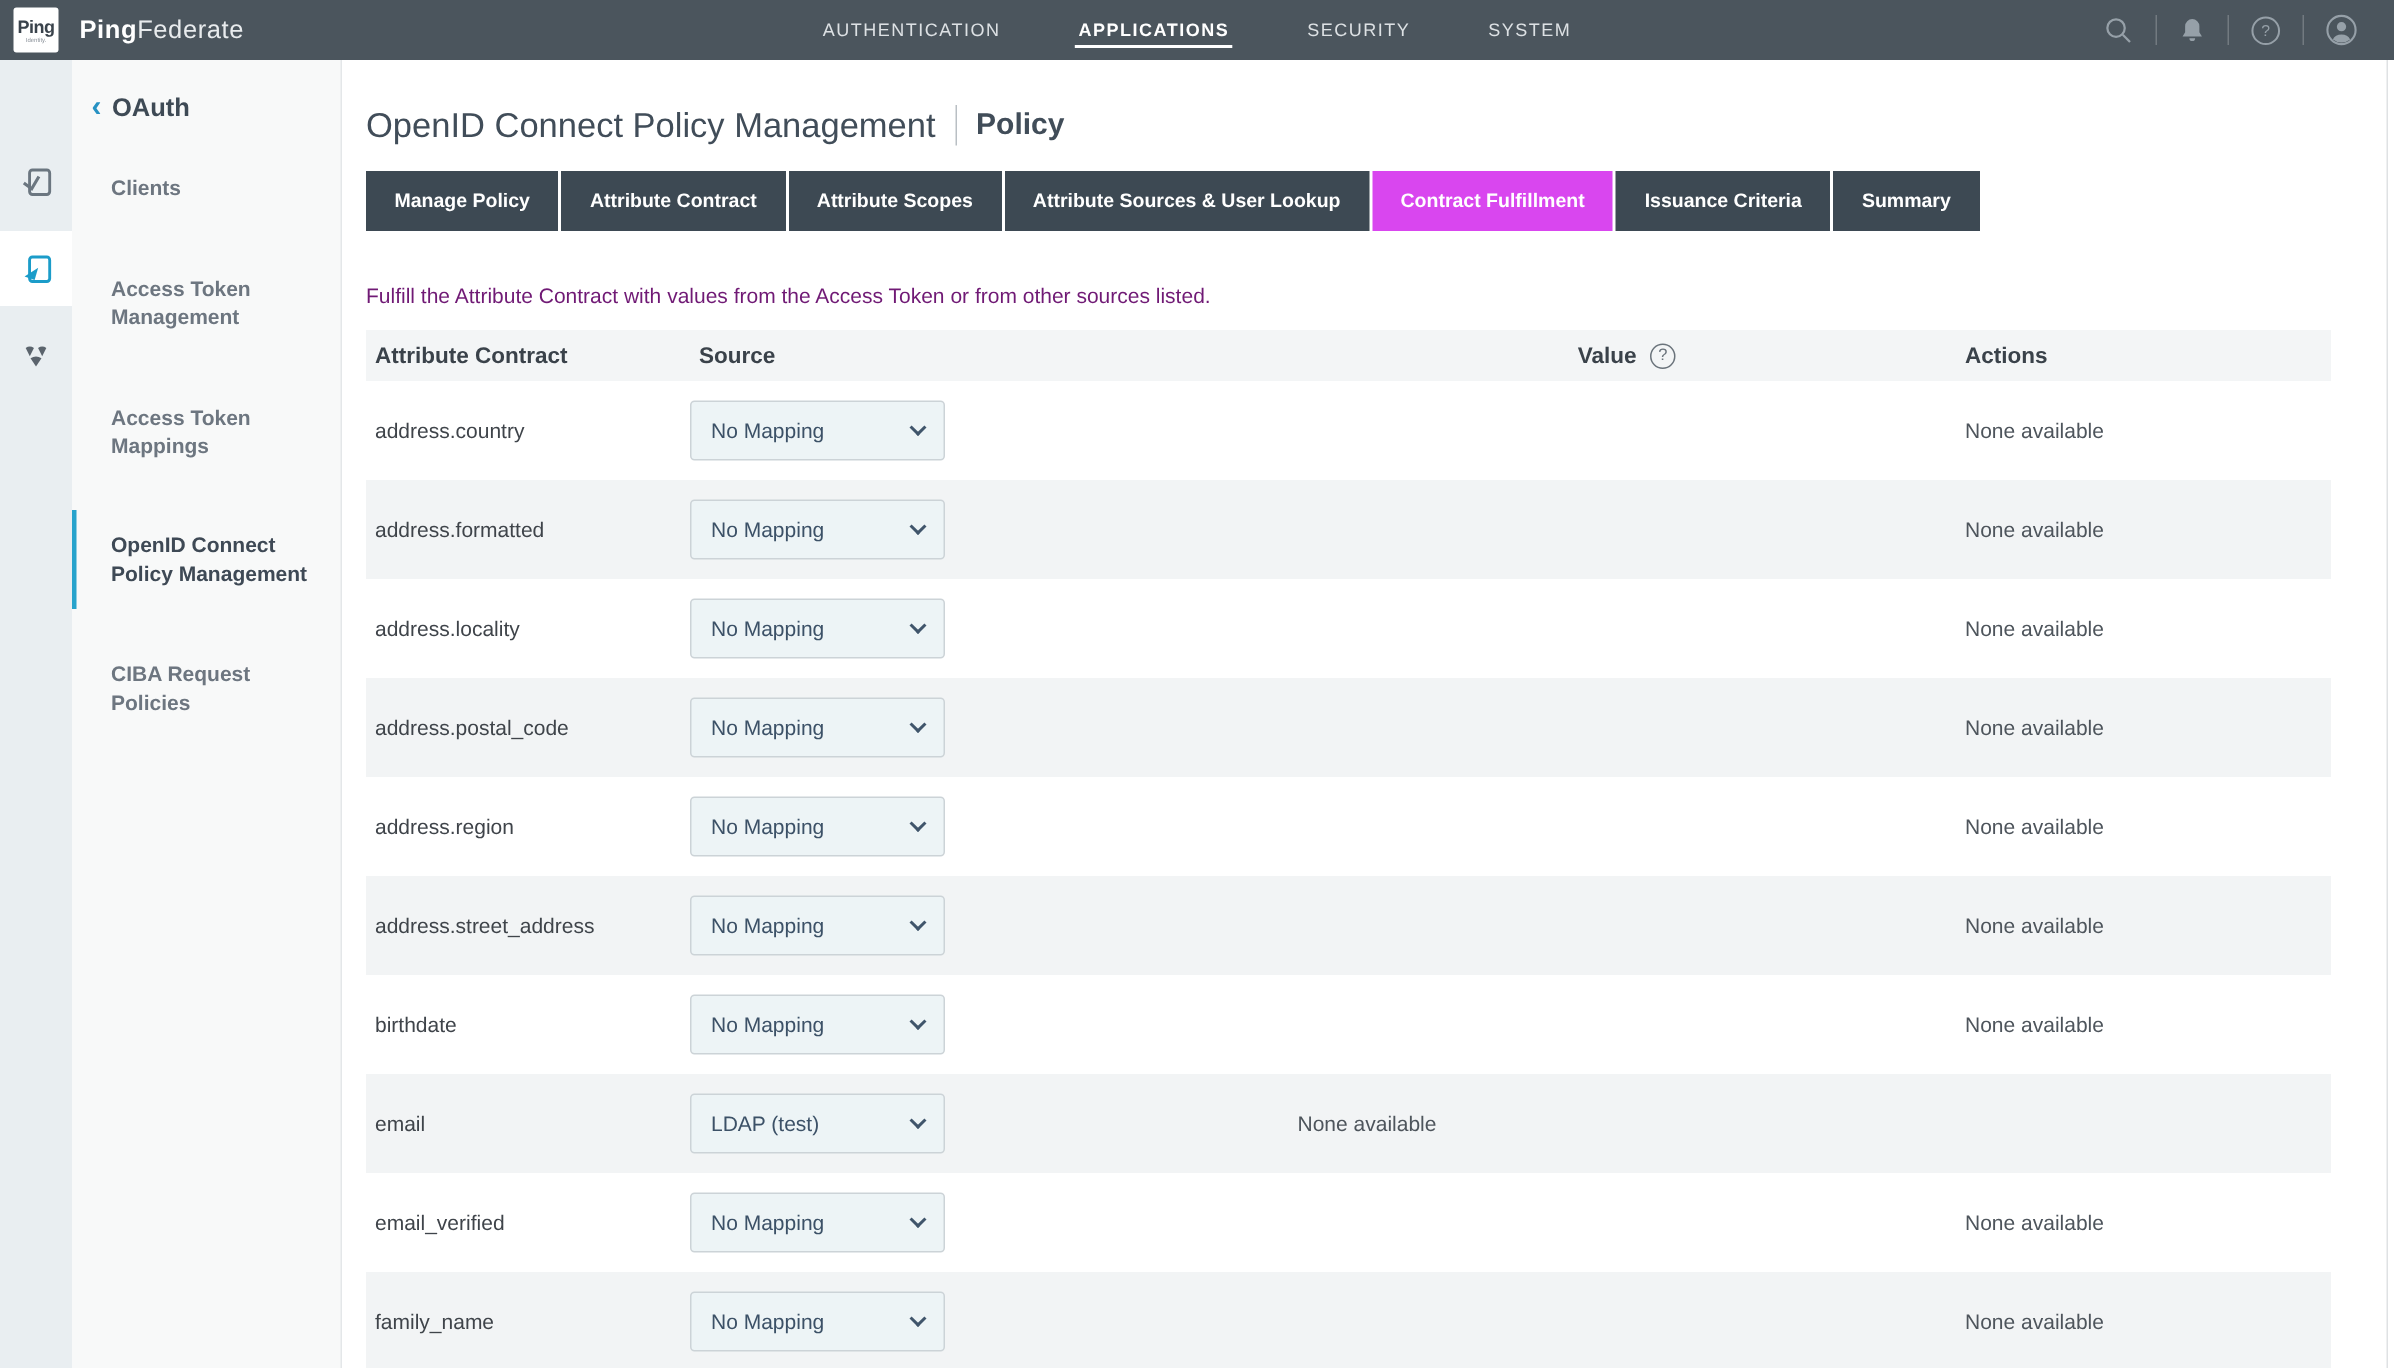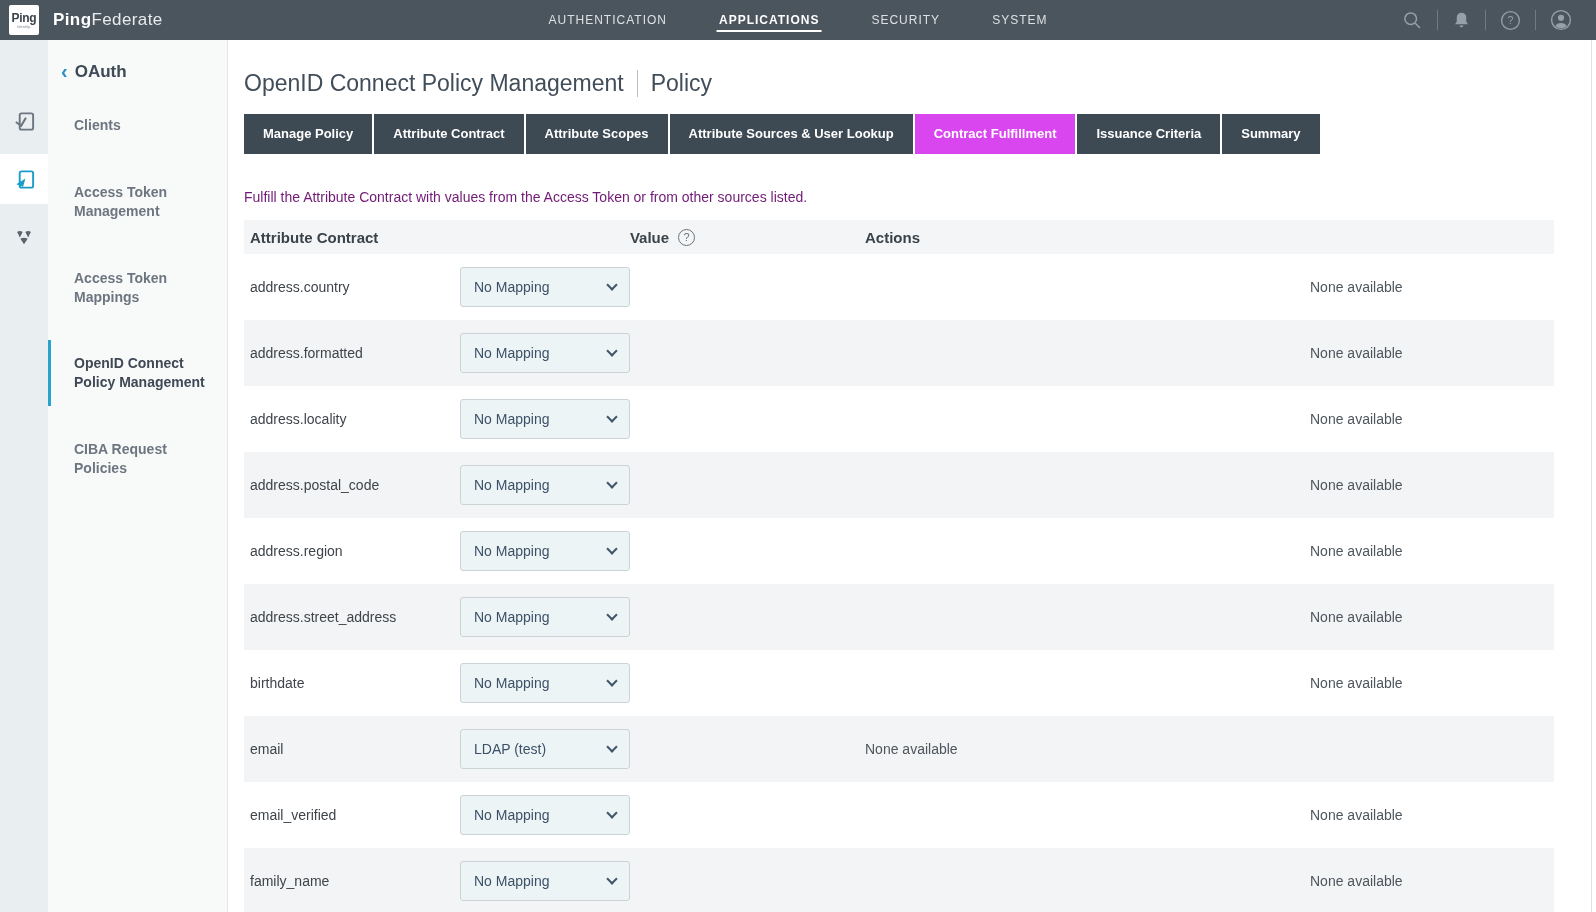--- a/index.html
+++ b/index.html
@@ -45,21 +45,21 @@
   .side-item.active { border-left:3px solid #27a3cc; color:#3e4955; }
 
   
   .content { position:absolute; left:229px; top:40px; right:0; bottom:0; background:#fff; }
   .scroll-track { position:absolute; right:0; top:0; bottom:0; width:5px;
     background:#fff; border-left:1px solid #dfe2e4; }
   .inner { padding:30px 0 0 15px; }
   .page-title { display:flex; align-items:center; gap:13px; }
   .page-title .t1 { font-size:23px; color:#414d59; }
   .title-divider { width:1px; height:27px; background:#b9bfc4; }
-  .page-title .t2 { font-size:23px; color:#414d59; font-weight:400; }
+  .page-title .t2 { font-size:20px; color:#414d59; font-weight:700; }
 
   .tabs { margin-top:17px; display:flex; gap:2px; }
   .tab { background:#3d4953; color:#fff; font-size:13px; font-weight:bold;
     height:40px; line-height:40px; padding:0 19px; cursor:pointer; white-space:nowrap; }
   .tab.active { background:#d946ef; }
 
   .desc { margin-top:35px; font-size:14px; color:#701a75; }
 
   
   .tbl { margin-top:15px; width:1310px; }
@@ -183,20 +183,21 @@
         <div class="tab active">Contract Fulfillment</div>
         <div class="tab">Issuance Criteria</div>
         <div class="tab">Summary</div>
       </div>
 
     <div class="desc">Fulfill the Attribute Contract with values from the Access Token or from other sources listed.</div>
 
     <div class="tbl">
       <div class="tbl-head">
         <div class="hcell">Attribute Contract</div>
+        <div class="hcell">Source</div>
         <div class="hcell value-h">
           <span>Value</span>
           <span class="q-icon">?</span>
         </div>
         <div class="hcell">Actions</div>
       </div>
       <div id="tbl-body">
           <div class="tbl-row">
             <div class="attr-label">address.country</div>
             <div>

